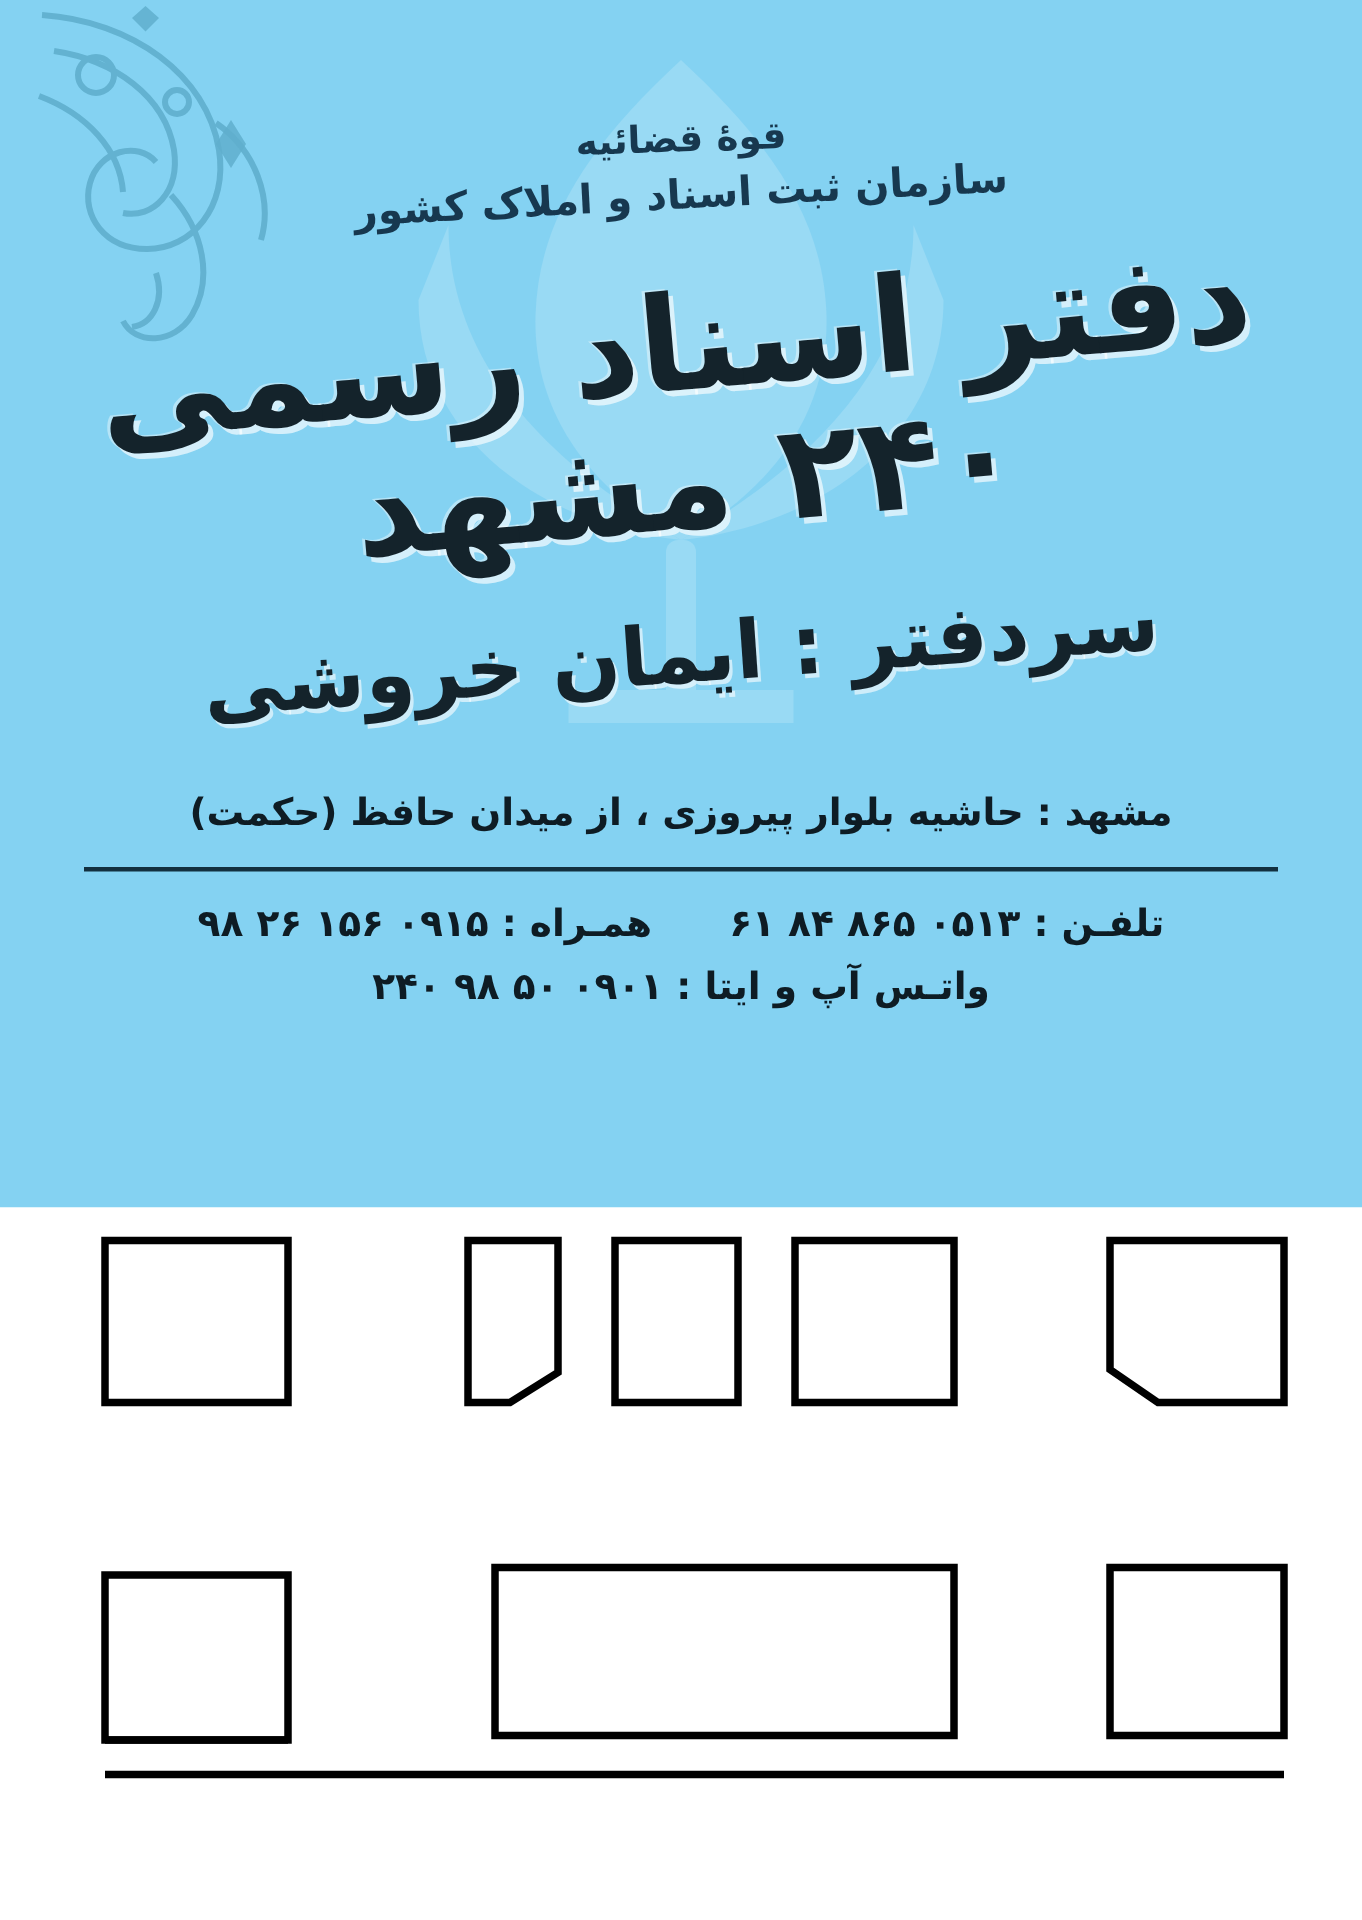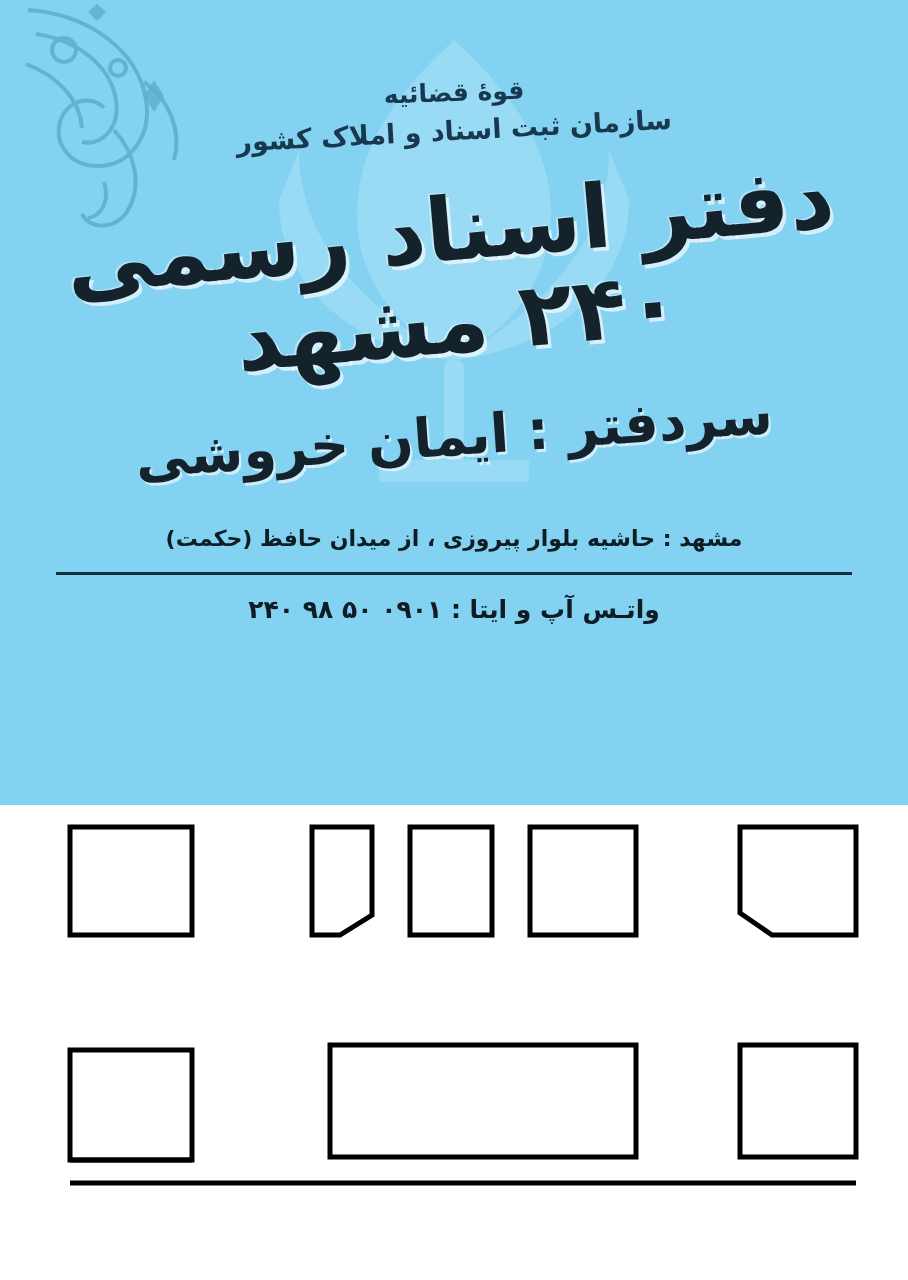--- a/index.html
+++ b/index.html
@@ -80,21 +80,21 @@
     text-shadow:2px 3px 0 rgba(255,255,255,.6);
     transform:rotate(-4deg);
     letter-spacing:-1px;
   }
 
   .address{
     position:relative;
     margin:52px 44px 0 44px;
     text-align:center;
     color:#0e1c24;
-    font-size:22px;
+    font-size:25px;
     font-weight:700;
     line-height:1.75;
   }
   .divider{
     position:relative;
     margin:14px 56px 0 56px;
     height:3px;
     background:#12303f;
   }
   .contact{
@@ -161,20 +161,27 @@
     <div class="title-sub">سردفتر : ایمان خروشی</div>
 
     <div class="address">
       <div>مشهد : حاشیه بلوار پیروزی ، از میدان حافظ (حکمت)</div>
     </div>
 
     <div class="divider"></div>
 
     <div class="contact">
       <div class="row">
+        <span>تلفـن :</span>
+        <span>۰۵۱۳ ۸۶۵ ۸۴ ۶۱</span>
+        <span class="gap"></span>
+        <span>همـراه :</span>
+        <span>۰۹۱۵ ۱۵۶ ۲۶ ۹۸</span>
+      </div>
+      <div class="row">
         <span>واتـس آپ و ایتا :</span>
         <span>۰۹۰۱ ۵۰ ۹۸ ۲۴۰</span>
       </div>
     </div>
   </div>
 
   <div class="map">
     <svg width="908" height="475" viewBox="0 0 908 475">
       <g fill="none" stroke="#000000" stroke-width="5">
 

